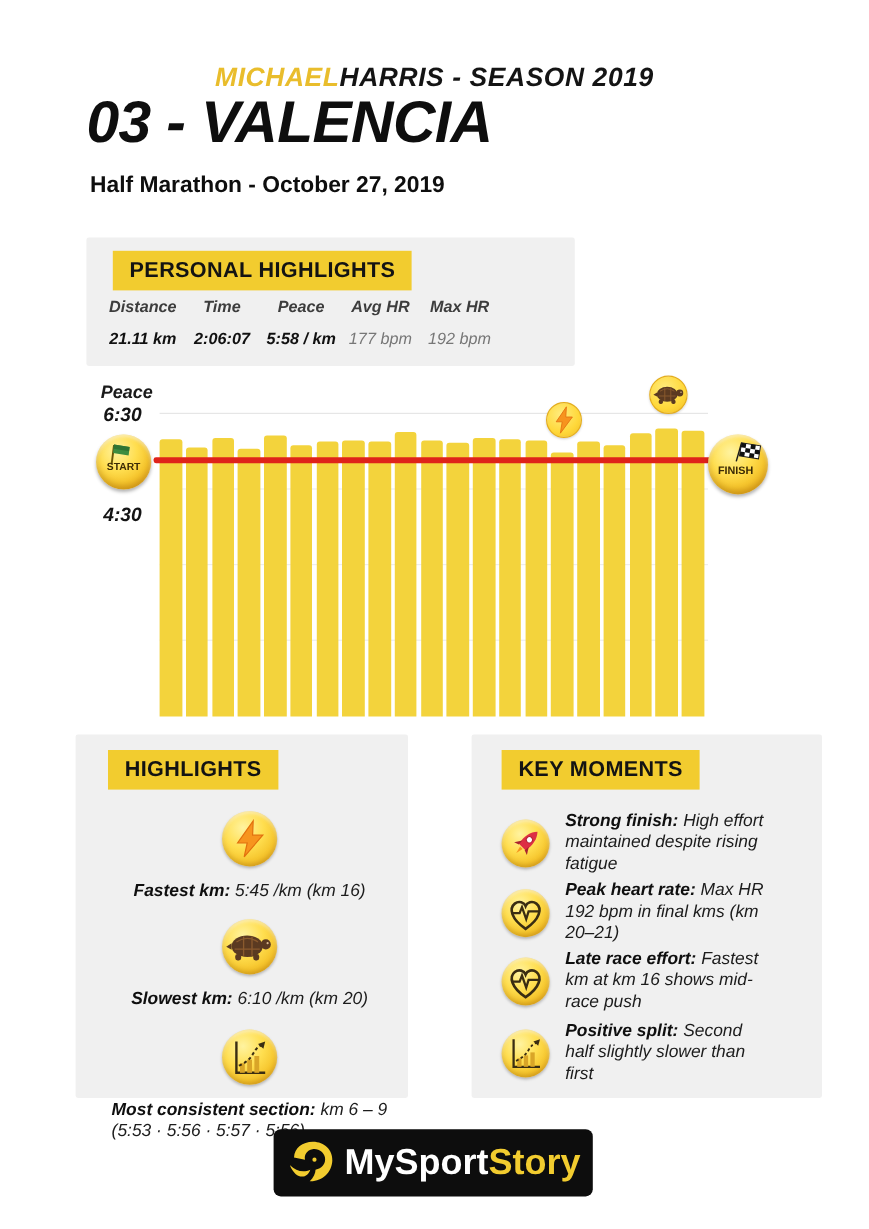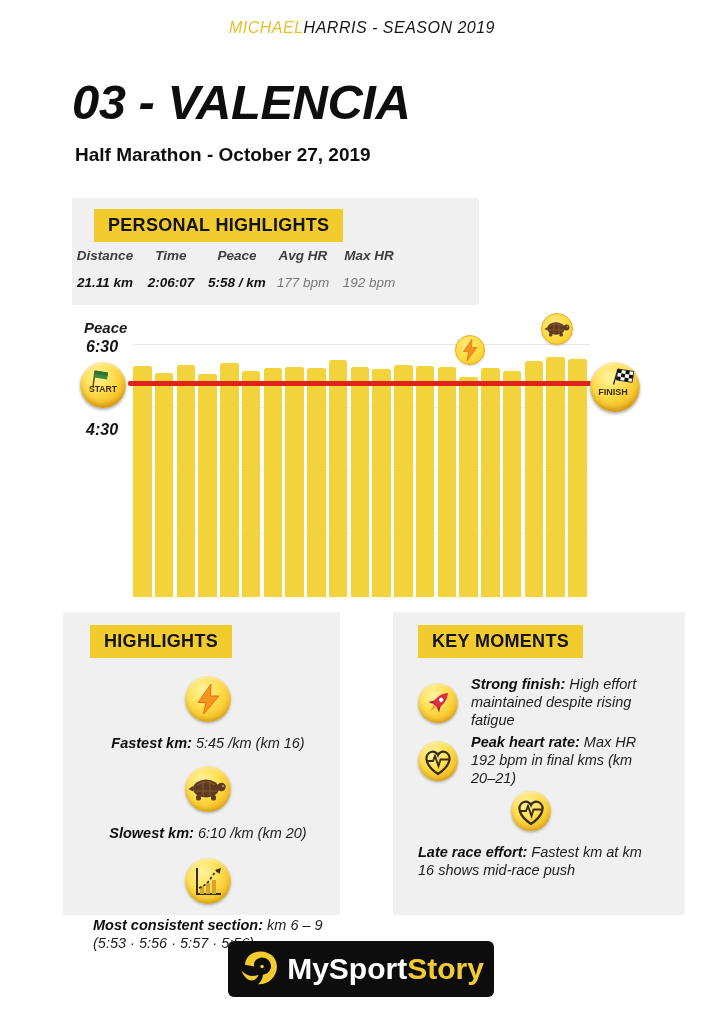--- a/index.html
+++ b/index.html
@@ -1,35 +1,35 @@
 <!DOCTYPE html>
 <html><head>
 <meta charset="utf-8">
 <style>
   html,body{margin:0;padding:0;background:#fff;}
   .page{position:relative;width:724px;height:1024px;background:#ffffff;overflow:hidden;
         font-family:"Liberation Sans",sans-serif;color:#111;margin:0 auto;}
 
   
-  .season-line{position:absolute;top:19px;left:0;width:724px;text-align:center;
-    font-size:16px;font-weight:400;font-style:italic;letter-spacing:.5px;color:#141414;}
+  .season-line{position:absolute;top:52px;left:0;width:724px;text-align:center;
+    font-size:22px;font-weight:700;font-style:italic;letter-spacing:.5px;color:#141414;}
   .season-line .gold{color:#E9BD2C;}
   .race-title{position:absolute;top:74px;left:72px;font-size:49px;font-weight:800;
     font-style:italic;letter-spacing:-.5px;color:#0e0e0e;white-space:nowrap;}
   .race-subtitle{position:absolute;top:144px;left:75px;font-size:19px;font-weight:700;color:#0e0e0e;}
 
   
   .panel{position:absolute;background:#F0F0F0;border-radius:2px;}
   .badge{display:inline-block;background:#F2CC2F;color:#131313;font-weight:800;
     font-size:18px;padding:6px 14px;letter-spacing:.3px;white-space:nowrap;}
 
   
   .ph-box{left:72px;top:198px;width:359px;height:107px;padding-left:48px;}
   .ph-badge{position:absolute;left:22px;top:11px;}
-  .ph-row{position:absolute;left:0;width:330px;display:flex;}
+  .ph-row{position:absolute;left:14px;width:330px;display:flex;}
   .ph-row .cell{flex:1;text-align:center;font-style:italic;}
   .ph-head{top:50px;font-size:13.5px;font-weight:800;color:#3d3d3d;}
   .ph-vals{top:77px;font-size:13.5px;}
   .ph-vals .cell{font-weight:800;color:#111;}
   .ph-vals .cell.dim{font-weight:400;color:#777;}
 
   
   .chart{position:absolute;left:0;top:315px;width:724px;height:290px;}
   .pace-label{position:absolute;left:84px;top:4px;font-size:15px;font-weight:800;font-style:italic;color:#1a1a1a;}
   .tick{position:absolute;left:86px;font-size:16px;font-weight:800;font-style:italic;color:#141414;}
@@ -66,21 +66,21 @@
     background:radial-gradient(circle at 38% 30%, #FFF3A0 0%, #FFDE4F 40%, #F6C62E 66%, #E9A81C 88%, #D4920F 100%);
     box-shadow:0 1.5px 2.5px rgba(0,0,0,.25), inset 0 -2px 4px rgba(150,100,0,.35), inset 0 2px 3px rgba(255,255,255,.55);}
   .icoin svg{width:100%;height:100%;display:block;}
   .icoin.big{width:46px;height:46px;}
   .icoin.small{width:40px;height:40px;}
   .item-text{font-size:14.5px;font-style:italic;color:#1c1c1c;line-height:1.24;}
   .item-text .b{font-weight:800;color:#0f0f0f;}
   .hl-box .item{left:30px;width:230px;flex-direction:column;}
   .hl-item-0{top:64px;}.hl-item-1{top:154px;}.hl-item-2{top:230px;margin-top:16px;}
   .km-box .item{left:25px;width:225px;}
-  .km-item-0{top:64px;}.km-item-1{top:122px;}.km-item-2{top:179px;flex-direction:column;}.km-item-3{top:239px;}
+  .km-item-0{top:64px;}.km-item-1{top:122px;}.km-item-2{top:179px;}.km-item-3{top:239px;}
 
   
   .logo-bar{position:absolute;left:228px;top:941px;width:266px;height:56px;background:#0D0D0D;
     border-radius:6px;display:flex;align-items:center;justify-content:center;gap:7px;}
   .logo-bar svg{width:42px;height:42px;display:block;}
   .logo-text{font-size:30px;font-weight:800;letter-spacing:0;color:#fff;white-space:nowrap;}
   .logo-text .accent{color:#F2CC2F;}
 </style>
 </head>
 <body>
@@ -260,20 +260,33 @@
     <div class="item km-item-2">
       <span class="icoin small">
         <svg viewBox="0 0 40 40">
           <path d="M20 33 C8 25 6 16 11 12 C14.5 9.3 18.8 11 20 14 C21.2 11 25.5 9.3 29 12 C34 16 32 25 20 33 Z" fill="none" stroke="#3A2D12" stroke-width="2.2"></path>
           <polyline points="9,20 15,20 17,15 20.5,25 22.5,18.5 31,18.5" fill="none" stroke="#3A2D12" stroke-width="1.9"></polyline>
         </svg>
       </span>
       <span class="item-text"><span class="b">Late race effort:</span> <span>Fastest km at km 16 shows mid-race push</span></span>
     </div>
 
+    <div class="item km-item-3">
+      <span class="icoin small">
+        <svg viewBox="0 0 40 40">
+          <polyline points="10,8 10,31 32,31" fill="none" stroke="#3A2D12" stroke-width="1.9"></polyline>
+          <rect x="13" y="24" width="3.6" height="7" fill="#D9A528"></rect>
+          <rect x="18.5" y="21.5" width="3.6" height="9.5" fill="#D9A528"></rect>
+          <rect x="24" y="19" width="3.6" height="12" fill="#D9A528"></rect>
+          <path d="M12 26 Q19 23 22.5 17 T30 11" fill="none" stroke="#3A2D12" stroke-width="1.5" stroke-dasharray="2.3 2"></path>
+          <polygon points="32,8 26.5,10 30.5,13.5" fill="#3A2D12"></polygon>
+        </svg>
+      </span>
+      <span class="item-text"><span class="b">Positive split:</span> <span>Second half slightly slower than first</span></span>
+    </div>
   </div>
 
   <div class="logo-bar">
     <svg viewBox="0 0 48 48">
       <path d="M26 4 C37 4 45 12 44.5 22 C44 33 35 42 23 41.5 C26.5 38 28.5 34 28.5 30.5 C34.5 29.5 38.5 25 37.5 19 C36.5 13.8 31.5 10 25.5 11 C20.5 12 17.5 16 18.5 21 L8 19 C8.5 10 16 4 26 4 Z" fill="#F2CC2F"></path>
       <circle cx="27.5" cy="21" r="5" fill="#0D0D0D"></circle>
       <circle cx="27.5" cy="21" r="2" fill="#F2CC2F"></circle>
       <path d="M4 26 C10 32 17 33.5 23.5 30.5 C21 39 10 41 4 26 Z" fill="#F2CC2F"></path>
     </svg>
     <div class="logo-text"><span>MySport</span><span class="accent">Story</span></div>

